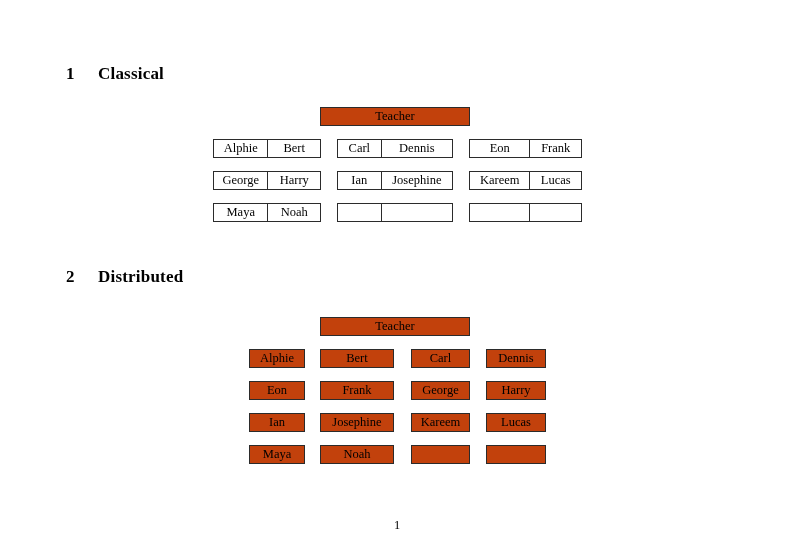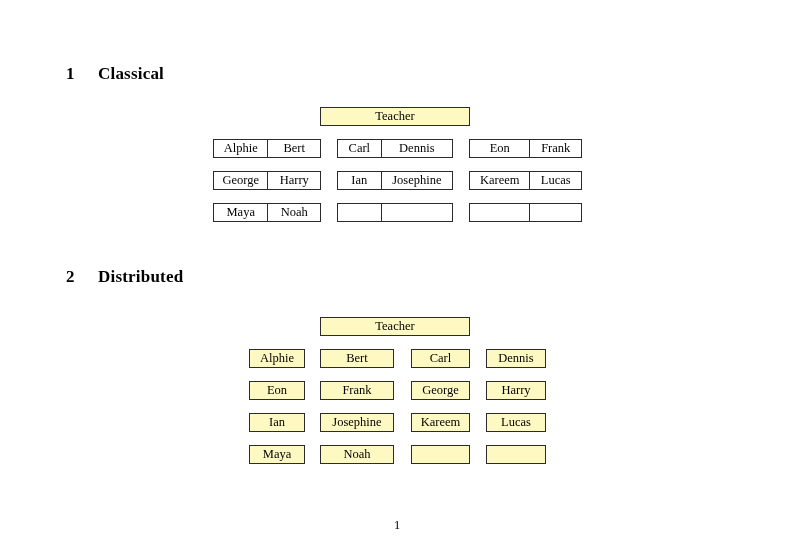--- a/index.html
+++ b/index.html
@@ -37,21 +37,21 @@
     display: inline-block;
   }
   #heading-classical { left: 66px; top: 64px; }
   #heading-distributed { left: 66px; top: 267px; }
 
   
   .box {
     position: absolute;
     box-sizing: border-box;
     border: 1px solid #2b2b2b;
-    background: #fef9c3;
+    background: #c2410c;
     height: 19px;
     line-height: 17px;
     font-size: 12.5px;
     text-align: center;
     white-space: nowrap;
     overflow: hidden;
   }
 
   
   .teacher-box {

